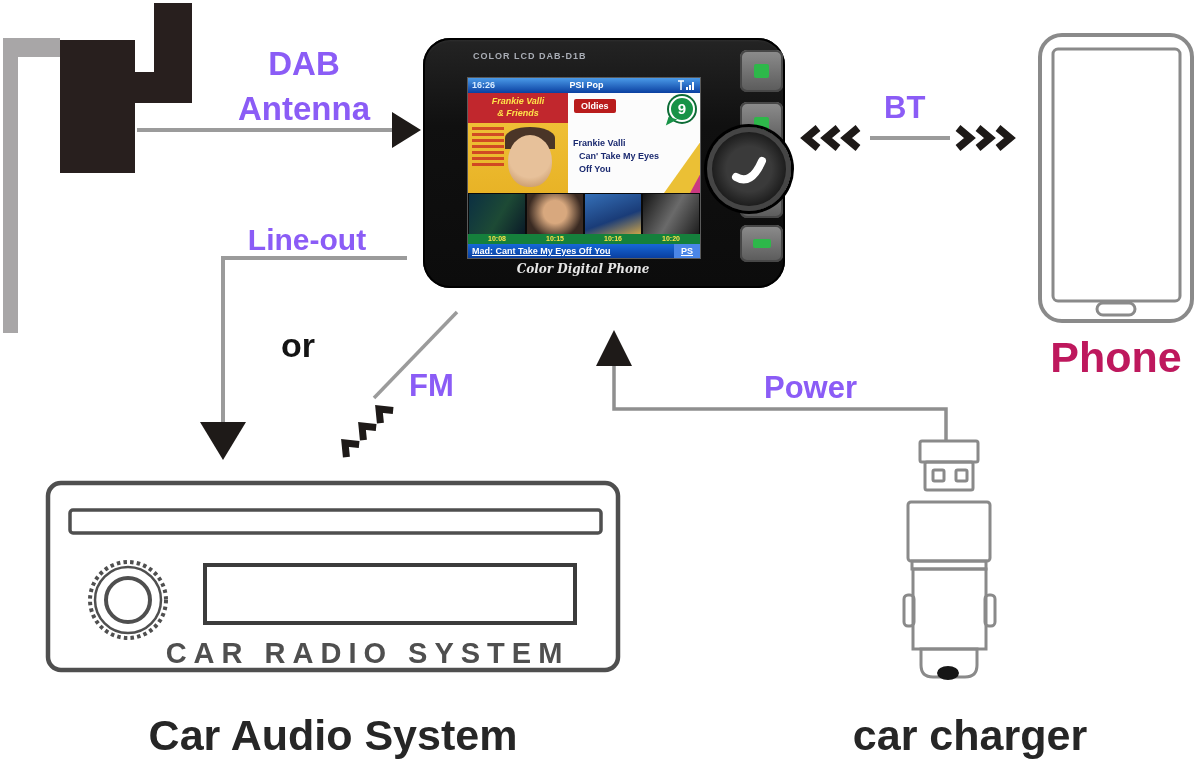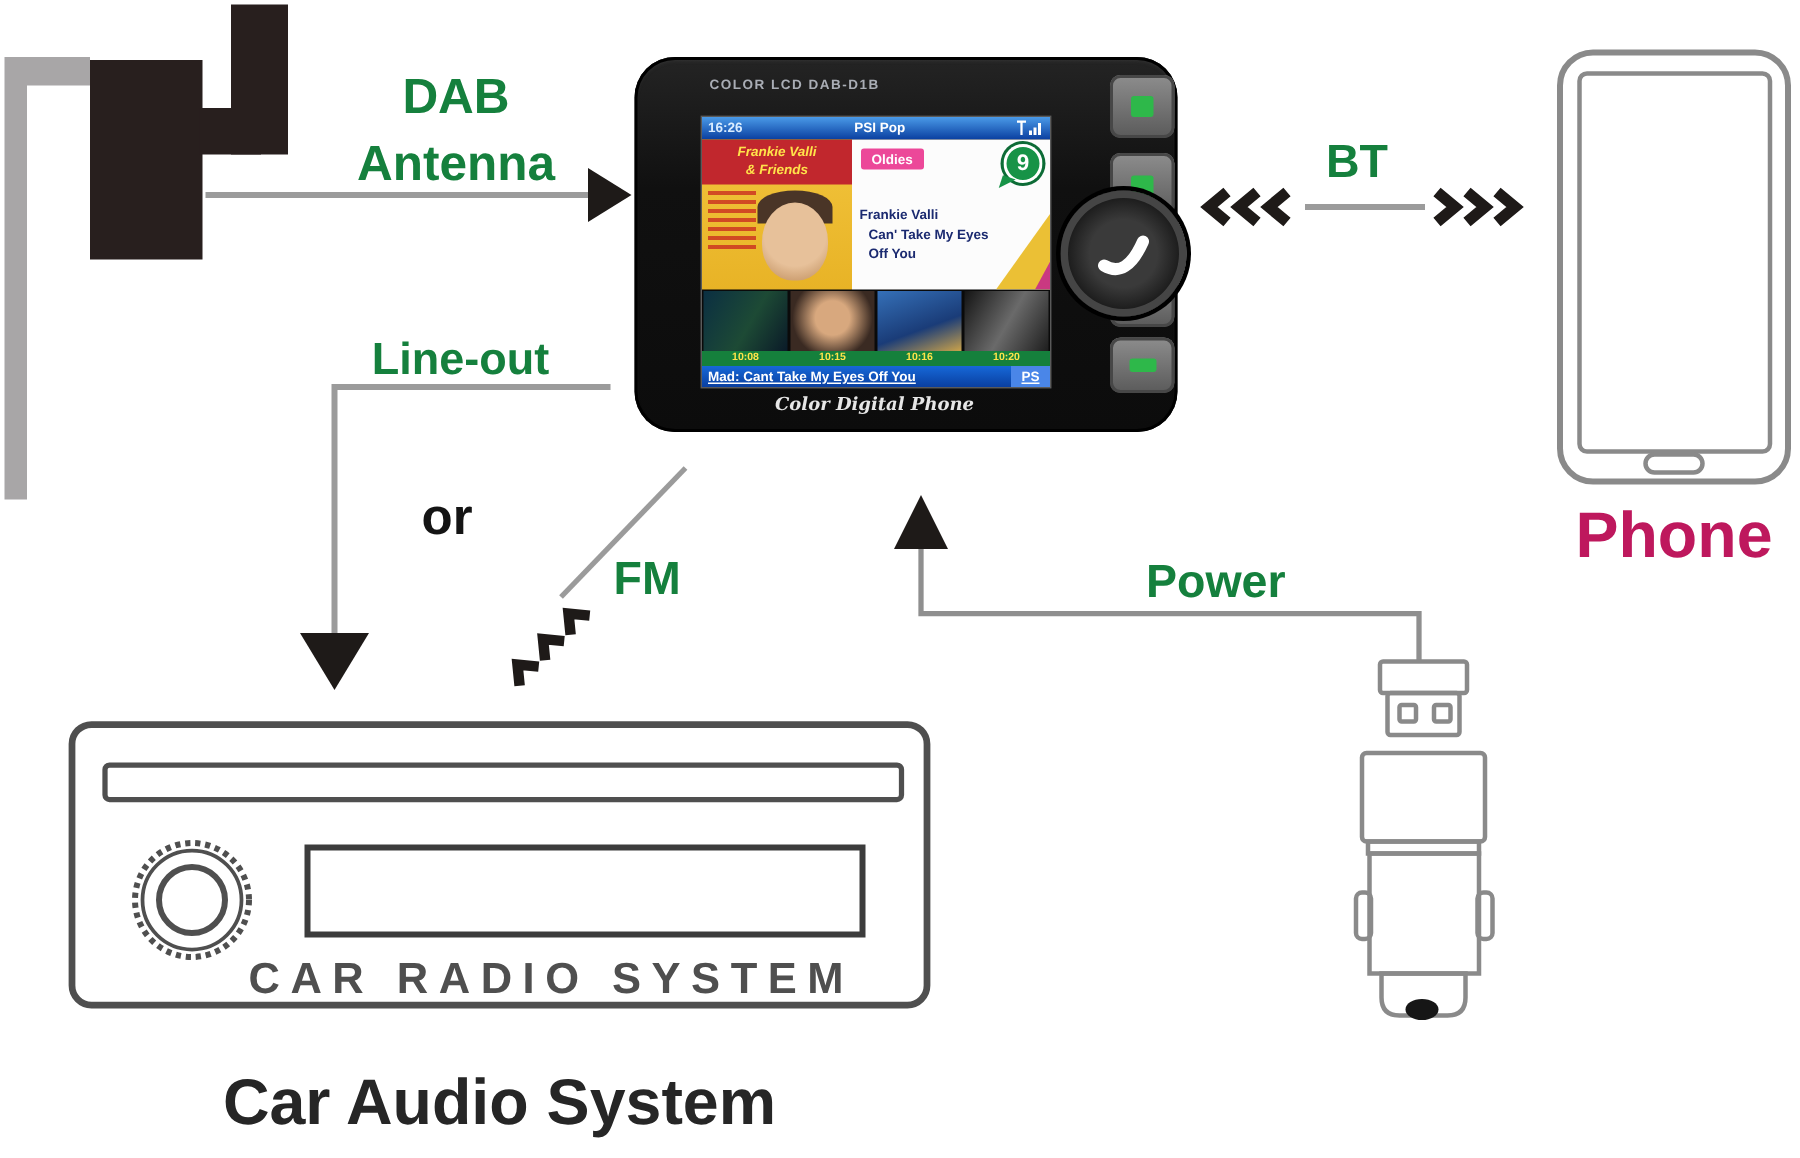--- a/index.html
+++ b/index.html
@@ -3,21 +3,21 @@
 <meta charset="utf-8">
 <style>
   html,body{margin:0;padding:0;background:#fff;}
   .stage{position:relative;width:1200px;height:772px;background:#ffffff;overflow:hidden;
          font-family:"Liberation Sans",sans-serif;}
   .layer{position:absolute;left:0;top:0;}
   .chev{stroke:#1e1a18;stroke-width:7;fill:none;stroke-linejoin:miter;}
   .chev-bt{stroke:#1e1a18;stroke-width:7.5;fill:none;}
 
   
-  .lbl{position:absolute;color:#15803d;font-weight:bold;white-space:nowrap;}
+  .lbl{position:absolute;color:#8b5cf6;font-weight:bold;white-space:nowrap;}
   #lbl-dab{left:198px;top:42px;width:212px;text-align:center;font-size:33px;line-height:1.35;}
   #lbl-lineout{left:212px;top:223px;width:190px;text-align:center;font-size:30px;}
   #lbl-or{left:281px;top:326px;font-size:34px;color:#141414;}
   #lbl-fm{left:409px;top:368px;font-size:31px;}
   #lbl-bt{left:884px;top:90px;font-size:31px;}
   #lbl-power{left:764px;top:370px;font-size:31px;}
   #lbl-phone{left:1036px;top:333px;width:160px;text-align:center;font-size:43px;color:#be185d;}
   #lbl-caraudio{left:38px;top:711px;width:590px;text-align:center;font-size:43px;color:#262626;}
   #lbl-charger{left:810px;top:711px;width:320px;text-align:center;font-size:43px;color:#262626;}
 
@@ -37,21 +37,21 @@
   .album{width:100px;position:relative;background:linear-gradient(180deg,#f2c43c,#e8b326);overflow:hidden;}
   .album-banner{height:28px;background:#c1272d;color:#ffe34a;font-size:9px;font-weight:bold;
           font-style:italic;text-align:center;line-height:1.35;padding-top:2px;}
   .face{position:absolute;left:40px;top:42px;width:44px;height:52px;border-radius:50% 50% 46% 46%;
           background:radial-gradient(circle at 50% 42%,#e7c19a 0 55%,#cfa275 80%);}
   .hair{position:absolute;left:37px;top:34px;width:50px;height:22px;border-radius:50% 50% 0 0;
           background:#4a3527;}
   .album-lines{position:absolute;left:4px;top:34px;width:32px;height:42px;opacity:.8;
           background:repeating-linear-gradient(180deg,rgba(198,30,30,.9) 0 3px,rgba(242,196,60,0) 3px 6px);}
   .info{flex:1;position:relative;background:#fcfcfc;overflow:hidden;}
-  .badge{position:absolute;left:6px;top:6px;background:#ec4899;color:#fff;font-size:9px;
+  .badge{position:absolute;left:6px;top:6px;background:#b91c1c;color:#fff;font-size:9px;
           font-weight:bold;padding:2px 7px;border-radius:2px;}
   .bubble{position:absolute;right:5px;top:3px;width:26px;height:26px;border-radius:50%;
           background:#179347;box-shadow:inset 0 0 0 2px #fff, 0 0 0 2px #0d6b36;
           color:#fff;font-weight:bold;font-size:15px;display:flex;align-items:center;justify-content:center;}
   .bubble::after{content:"";position:absolute;left:-2px;bottom:-5px;width:0;height:0;
           border-right:9px solid transparent;border-top:9px solid #179347;transform:rotate(18deg);}
   .song{position:absolute;left:5px;top:44px;font-size:9px;font-weight:bold;color:#1b2a70;line-height:13px;}
   .song .ind{padding-left:6px;}
   .swoosh{position:absolute;right:-4px;bottom:0;width:0;height:0;
           border-left:40px solid transparent;border-bottom:56px solid #e9b91f;opacity:.9;}
@@ -190,20 +190,21 @@
     <div>DAB</div>
     <div>Antenna</div>
   </div>
   <div class="lbl" id="lbl-lineout">Line-out</div>
   <div class="lbl" id="lbl-or">or</div>
   <div class="lbl" id="lbl-fm">FM</div>
   <div class="lbl" id="lbl-bt">BT</div>
   <div class="lbl" id="lbl-power">Power</div>
   <div class="lbl" id="lbl-phone">Phone</div>
   <div class="lbl" id="lbl-caraudio">Car Audio System</div>
+  <div class="lbl" id="lbl-charger">car charger</div>
 
   <div id="device">
     <div id="model-label">COLOR LCD DAB-D1B</div>
 
     <div id="screen">
       <div class="status">
         <span class="time">16:26</span>
         <span class="station">PSI Pop</span>
         <svg width="18" height="11" viewBox="0 0 18 11">
           <path d="M0,1 h6 M3,1 v9" stroke="#fff" stroke-width="1.5" fill="none"></path>

